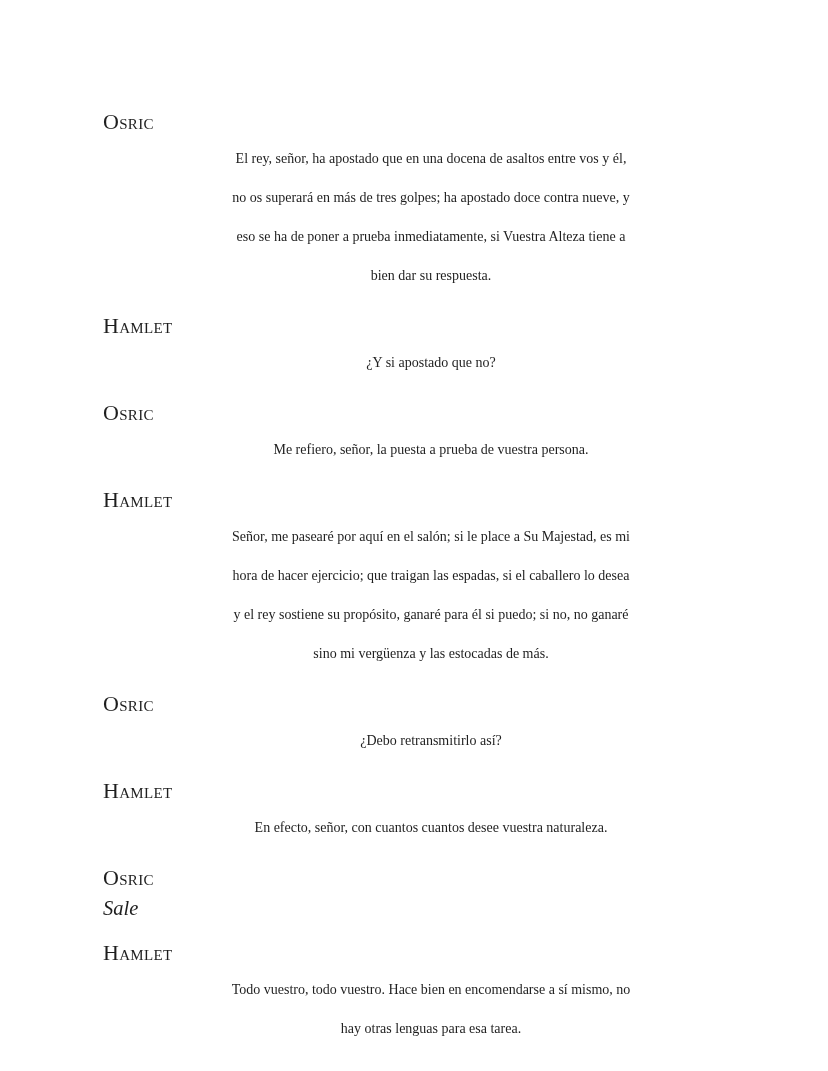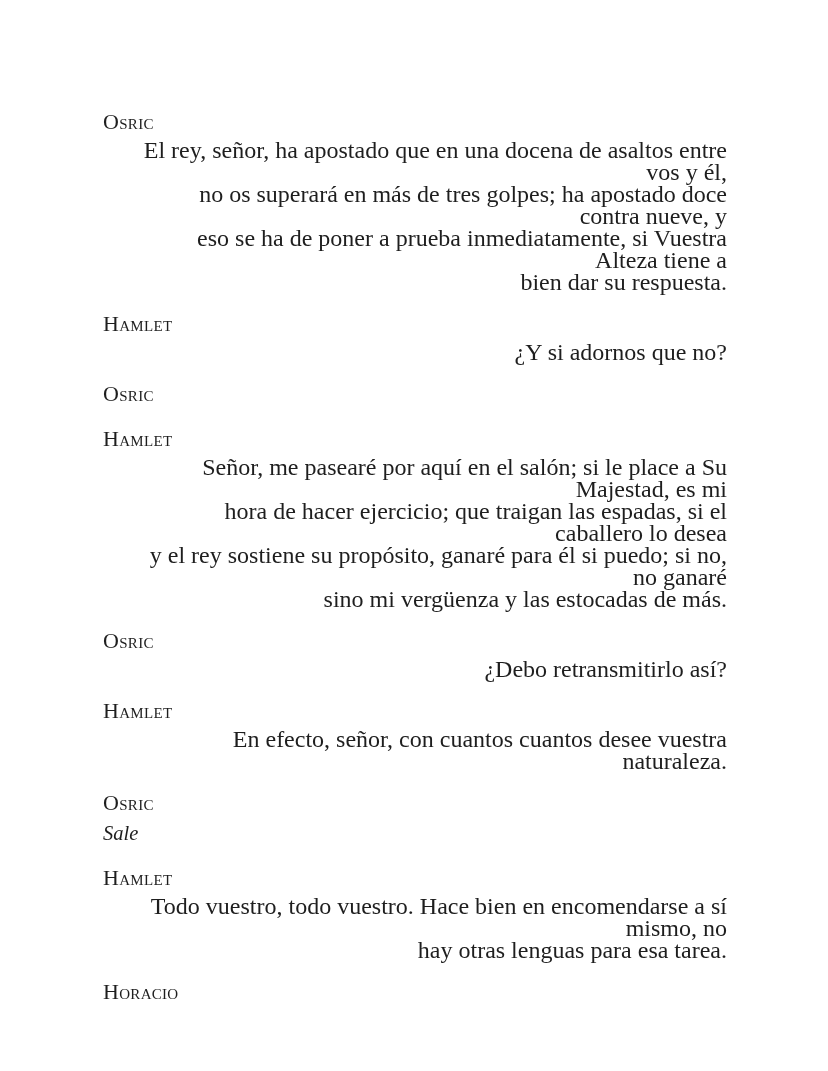--- a/index.html
+++ b/index.html
@@ -27,24 +27,24 @@
   }
   .speaker {
     font-variant: small-caps;
     font-size: 22px;
     line-height: 28px;
     letter-spacing: 0.3px;
     margin-bottom: 3px;
   }
   .dialogue {
     margin-left: 32px;
-    font-size: 24px;
-    line-height: 22px;
+    font-size: 14px;
+    line-height: 39px;
     white-space: pre-line;
-    text-align: right;
+    text-align: center;
   }
   .stage-direction {
     font-style: italic;
     font-size: 20.5px;
     line-height: 27px;
     text-align: left;
     width: 100%;
   }
 </style>
 </head>
@@ -56,25 +56,26 @@
     <section class="block">
       <div class="speaker">Osric</div>
       <div class="dialogue">El rey, señor, ha apostado que en una docena de asaltos entre vos y él,
 no os superará en más de tres golpes; ha apostado doce contra nueve, y
 eso se ha de poner a prueba inmediatamente, si Vuestra Alteza tiene a
 bien dar su respuesta.</div>
     </section>
 
     <section class="block">
       <div class="speaker">Hamlet</div>
-      <div class="dialogue">¿Y si adornos que no?</div>
+      <div class="dialogue">¿Y si apostado que no?</div>
     </section>
 
     <section class="block">
       <div class="speaker">Osric</div>
+      <div class="dialogue">Me refiero, señor, la puesta a prueba de vuestra persona.</div>
     </section>
 
     <section class="block">
       <div class="speaker">Hamlet</div>
       <div class="dialogue">Señor, me pasearé por aquí en el salón; si le place a Su Majestad, es mi
 hora de hacer ejercicio; que traigan las espadas, si el caballero lo desea
 y el rey sostiene su propósito, ganaré para él si puedo; si no, no ganaré
 sino mi vergüenza y las estocadas de más.</div>
     </section>
 

